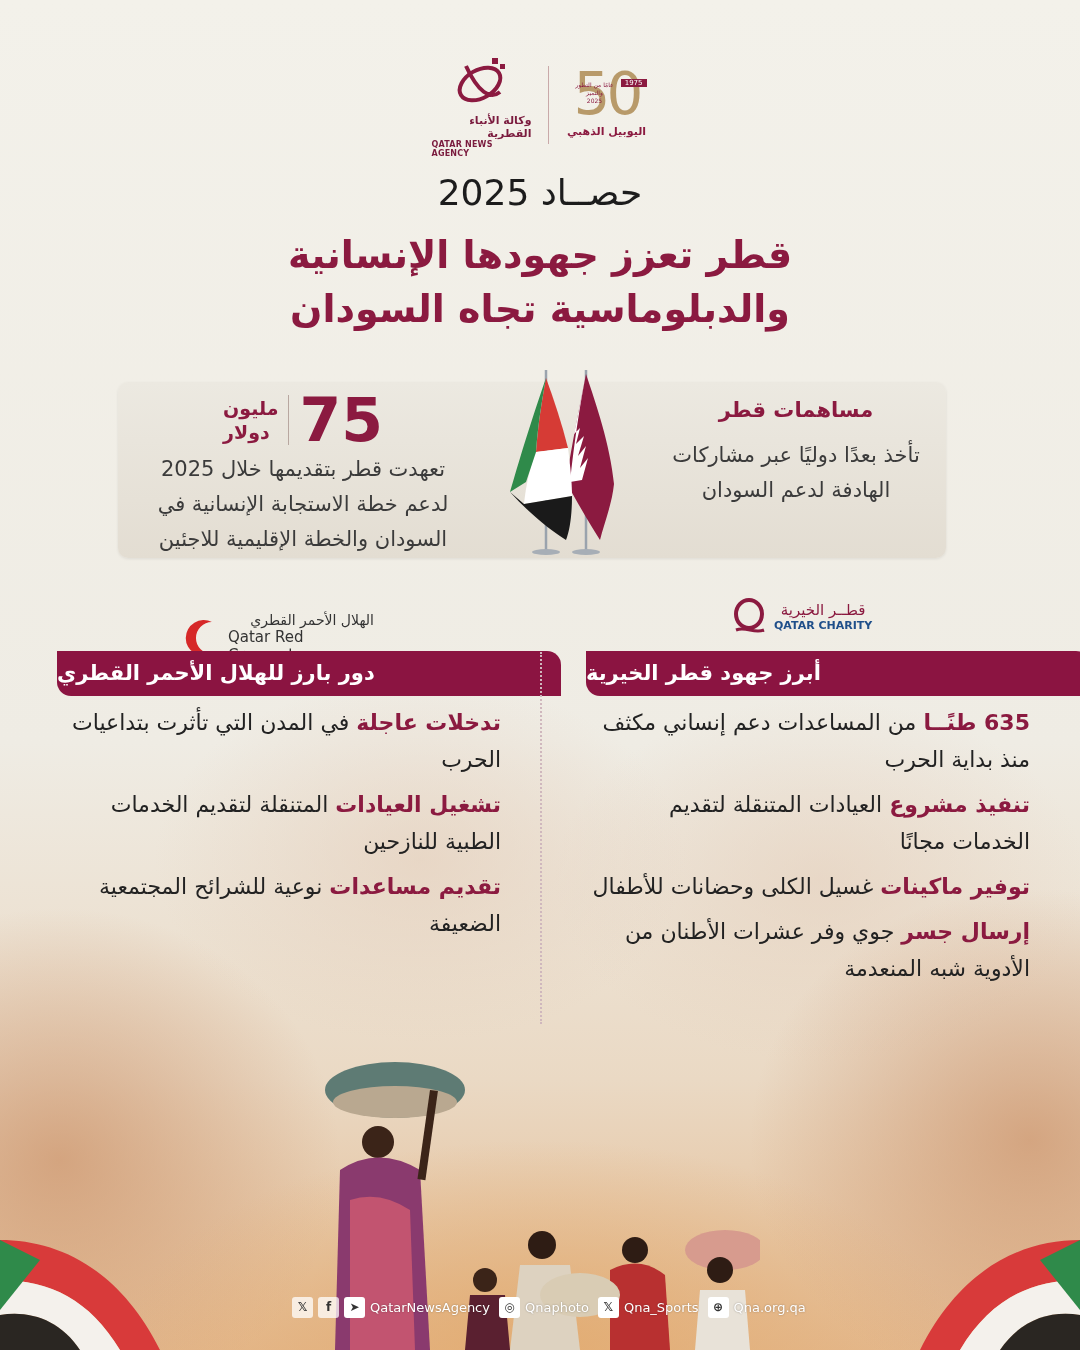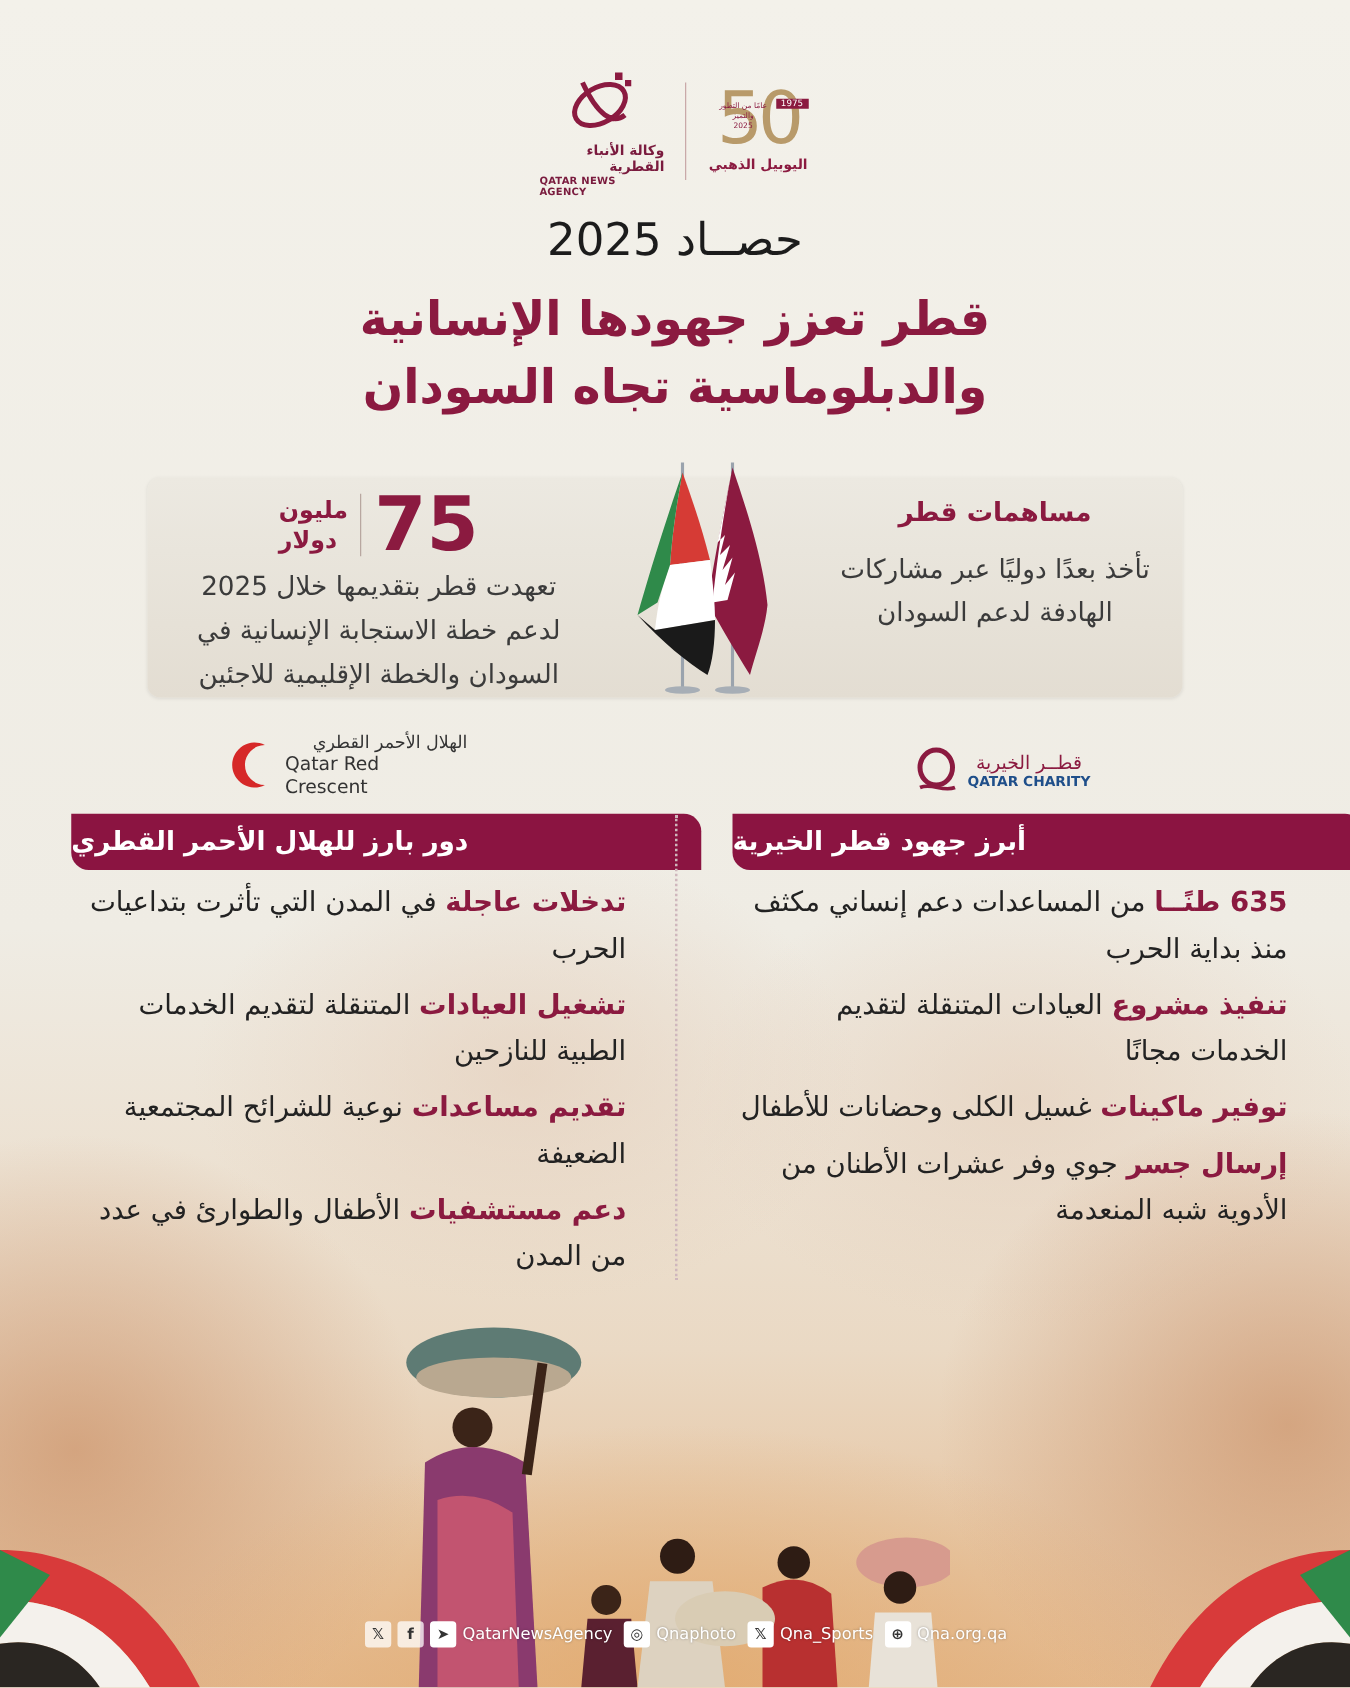--- a/index.html
+++ b/index.html
@@ -49,21 +49,21 @@
   .amount-units { display: flex; flex-direction: column; align-items: flex-end; font-size: 19px; font-weight: bold; color: #8b1a40; line-height: 24px; direction: rtl; text-align: left; }
   .amount-sep { width: 1px; height: 50px; background: #b8a7a0; }
   .amount-num { font-size: 60px; font-weight: bold; color: #8b1a40; line-height: 60px; }
   .pledge { font-size: 21px; line-height: 35px; color: #3b3b3b; margin-top: 2px; }
   .panel-right { position: absolute; top: 0; right: 0; width: 300px; height: 176px; direction: rtl; text-align: center; }
   .contrib-title { font-size: 21px; font-weight: bold; color: #8b1a40; margin-top: 16px; }
   .contrib-text { font-size: 21px; line-height: 35px; color: #3b3b3b; margin-top: 16px; }
   .flags { position: absolute; top: 364px; left: 500px; width: 130px; height: 196px; }
 
   
-  .qrc-logo { position: absolute; top: 590px; left: 184px; width: 190px; height: 44px; display: flex; align-items: center; gap: 8px; }
+  .qrc-logo { position: absolute; top: 616px; left: 184px; width: 190px; height: 44px; display: flex; align-items: center; gap: 8px; }
   .qrc-text { display: flex; flex-direction: column; align-items: flex-end; }
   .qrc-ar { font-size: 14px; color: #333; direction: rtl; }
   .qrc-en { font-size: 15px; color: #333; }
   .qc-logo { position: absolute; top: 594px; left: 732px; width: 160px; height: 44px; display: flex; align-items: center; gap: 8px; }
   .qc-text { display: flex; flex-direction: column; align-items: center; }
   .qc-ar { font-size: 15px; color: #8b1a40; direction: rtl; }
   .qc-en { font-size: 11px; color: #1f4f8a; font-weight: bold; }
 
   
   .col-head {
@@ -197,23 +197,20 @@
 <div class="list left">
   <div class="item">
     <span class="hl">تدخلات عاجلة</span><span> في المدن التي تأثرت بتداعيات الحرب</span>
   </div>
   <div class="item">
     <span class="hl">تشغيل العيادات</span><span> المتنقلة لتقديم الخدمات الطبية للنازحين</span>
   </div>
   <div class="item">
     <span class="hl">تقديم مساعدات</span><span> نوعية للشرائح المجتمعية الضعيفة</span>
   </div>
-  <div class="item">
-    <span class="hl">دعم مستشفيات</span><span> الأطفال والطوارئ في عدد من المدن</span>
-  </div>
 </div>
 
 <div class="list right">
   <div class="item">
     <span class="hl">635 طنًــا</span><span> من المساعدات دعم إنساني مكثف منذ بداية الحرب</span>
   </div>
   <div class="item">
     <span class="hl">تنفيذ مشروع</span><span> العيادات المتنقلة لتقديم الخدمات مجانًا</span>
   </div>
   <div class="item">

